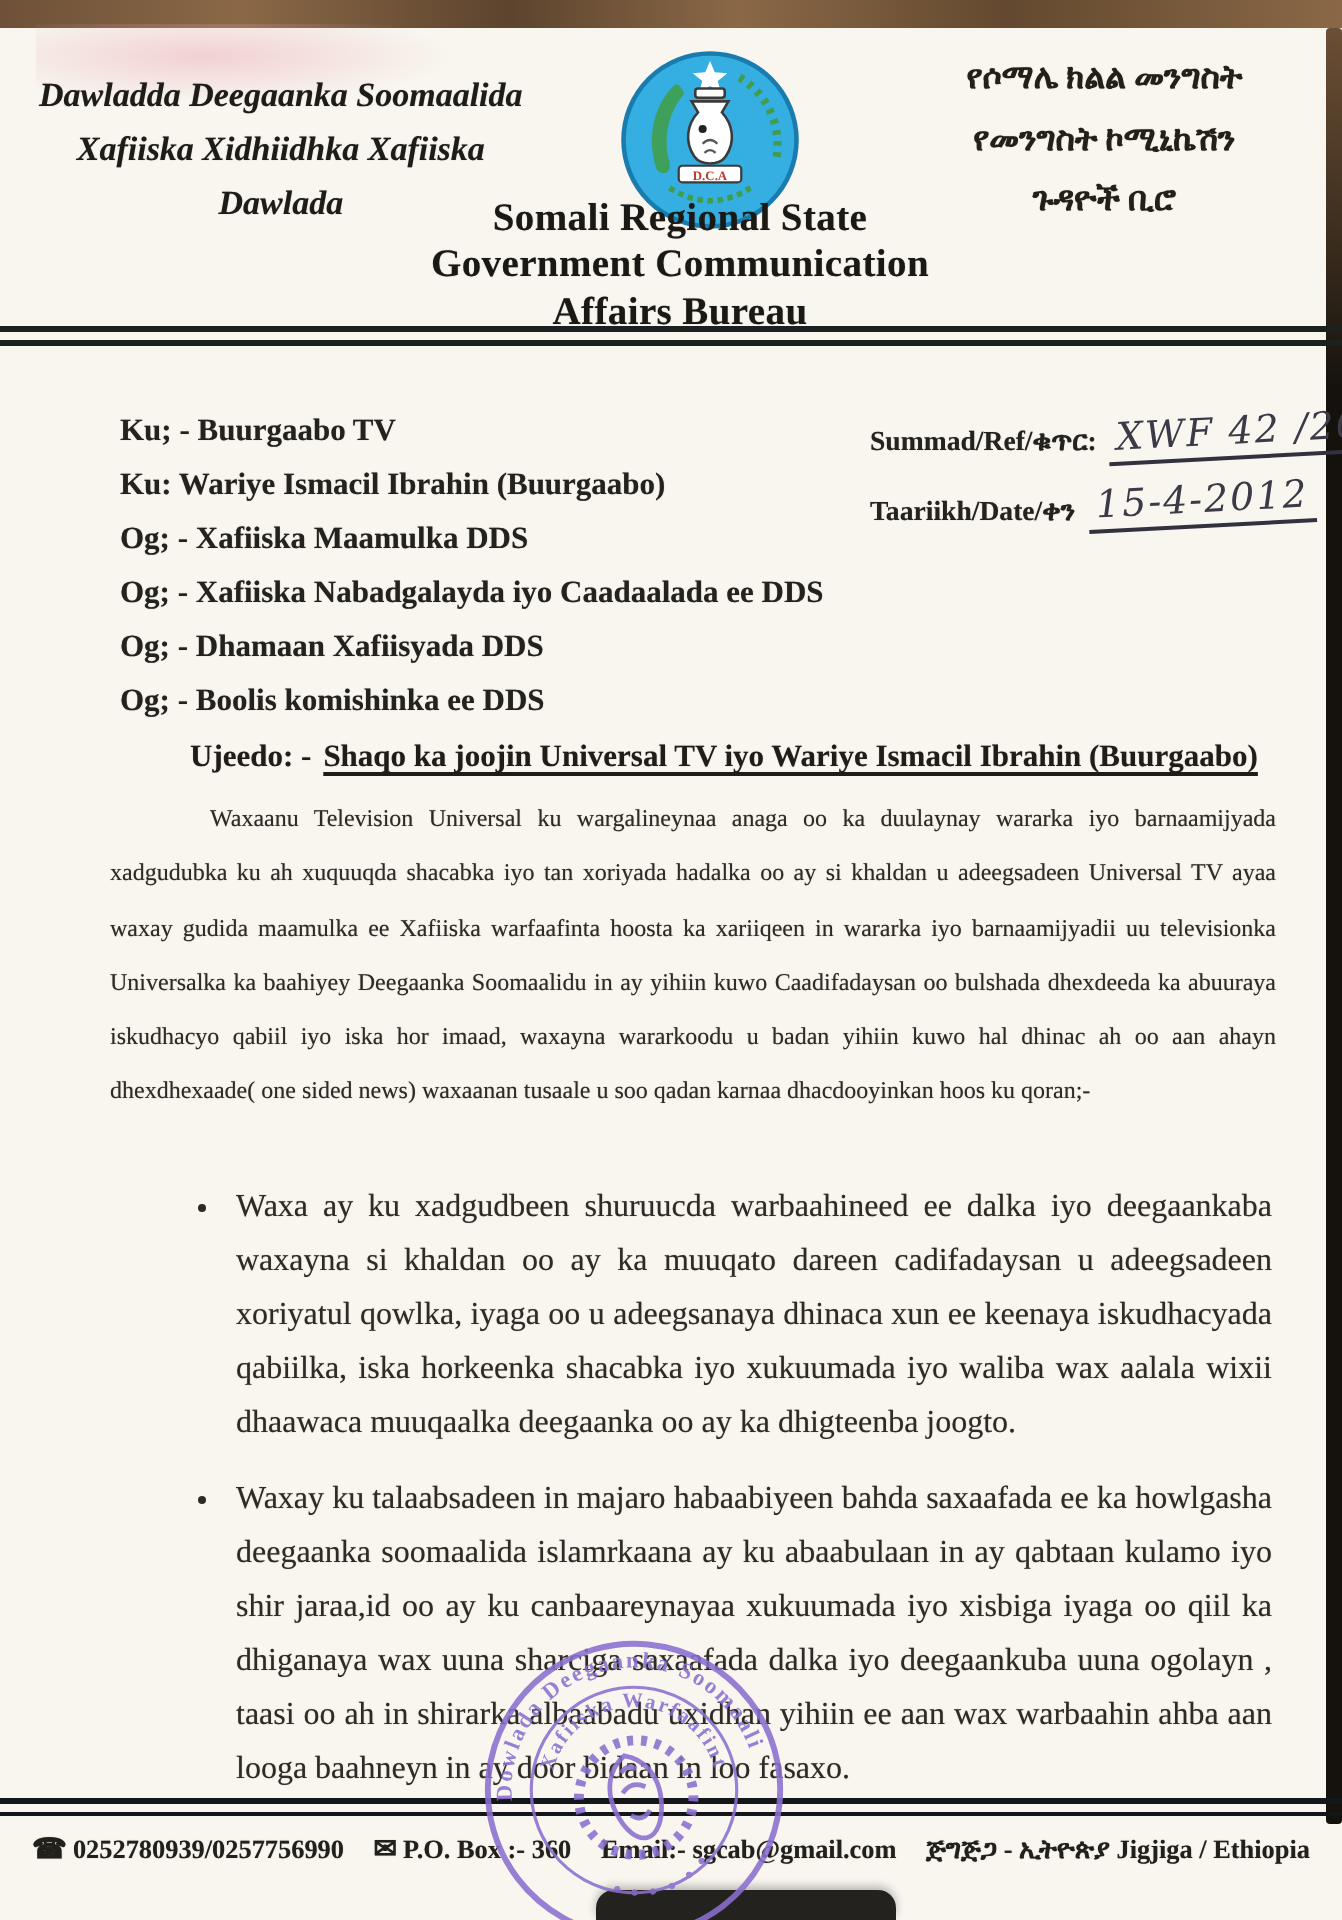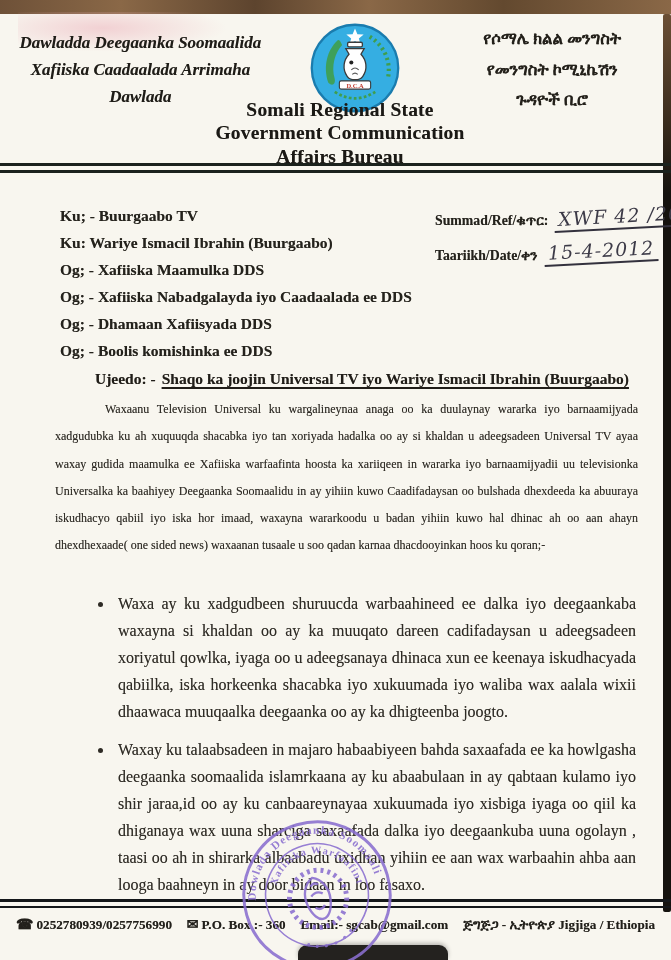--- a/index.html
+++ b/index.html
@@ -12,21 +12,21 @@
   .bg-strip-top { position:absolute; top:0; left:0; right:0; height:14px;
     background:linear-gradient(90deg,#6e5138 0%,#8a6847 18%,#5d442e 38%,#8a6847 55%,#63492f 75%,#8a6847 100%); }
   .pink-smudge { position:absolute; top:12px; left:18px; width:210px; height:40px;
     background:radial-gradient(ellipse at 40% 40%, rgba(236,178,188,.55), rgba(236,178,188,0) 70%); }
   .right-scan-edge { position:absolute; top:14px; bottom:48px; right:0; width:8px;
     background:linear-gradient(#6b4f35 0%, #3a2c1d 12%, #15120e 20%, #15120e 100%); border-radius:2px; }
   .bottom-scan-artifact { position:absolute; bottom:0; left:298px; width:150px; height:15px;
     background:#24221f; border-radius:9px 9px 0 0; box-shadow:0 -2px 4px rgba(0,0,0,.25); }
 
   
-  .header-row { position:absolute; top:24px; left:8px; right:3px; display:flex; justify-content:space-between; align-items:center;gap:35px; }
+  .header-row { position:absolute; top:24px; left:8px; right:3px; display:flex; justify-content:space-between; align-items:flex-end;gap:35px; }
   .org-somali { width:272px; text-align:center; font-weight:bold; font-style:italic; font-size:17px; line-height:1.6; color:#1e1c17; }
   .logo-wrap { width:96px; display:flex; justify-content:center; margin-top:-4px; }
   .org-amharic { width:238px; text-align:center; font-weight:bold; font-size:16.5px; line-height:1.85; color:#23201a; }
   .org-english { position:absolute; top:98px; left:120px; width:440px; text-align:center;
     font-weight:bold; font-size:19.5px; line-height:1.2; color:#1b1915; letter-spacing:.2px; }
   .header-divider { position:absolute; top:163px; left:0; right:0; height:4px;
     border-top:3px solid #1b221d; border-bottom:3px solid #1b221d; }
 
   
   .recipients-block { position:absolute; top:202px; left:60px; font-weight:bold; font-size:15.5px; line-height:27px; color:#24221c; }
@@ -67,21 +67,21 @@
 
 <div class="paper">
 
   <div class="bg-strip-top"></div>
   <div class="pink-smudge"></div>
   <div class="right-scan-edge"></div>
 
   <div class="header-row">
     <div class="org-somali scan-soft">
       <div>Dawladda Deegaanka Soomaalida</div>
-      <div>Xafiiska Caadaalada Arrimaha</div>
+      <div>Xafiiska Xidhiidhka Xafiiska</div>
       <div>Dawlada</div>
     </div>
 
     <div class="logo-wrap">
       <svg viewBox="0 0 100 100" width="92" height="92">
         <circle cx="50" cy="50" r="47" fill="#35aee2" stroke="#1a7cae" stroke-width="2.5"></circle>
         <path d="M50 7 l2.6 6.2 6.8 .5 -5.2 4.3 1.8 6.5 -6 -3.8 -6 3.8 1.8 -6.5 -5.2 -4.3 6.8 -.5 z" fill="#ffffff"></path>
         <path d="M31 20 C20 30 15 48 21 66 C25 70 29 68 28 62 C24 48 28 34 36 25 C34 20 32 19 31 20 Z" fill="#3f9e4d" opacity="0.9"></path>
         <path d="M66 16 A42 42 0 0 1 86 60" stroke="#3f9e4d" stroke-width="4.5" stroke-dasharray="2.5 3.5" fill="none"></path>
         <g stroke="#3b3b3b" stroke-width="1.4" fill="#ffffff">

